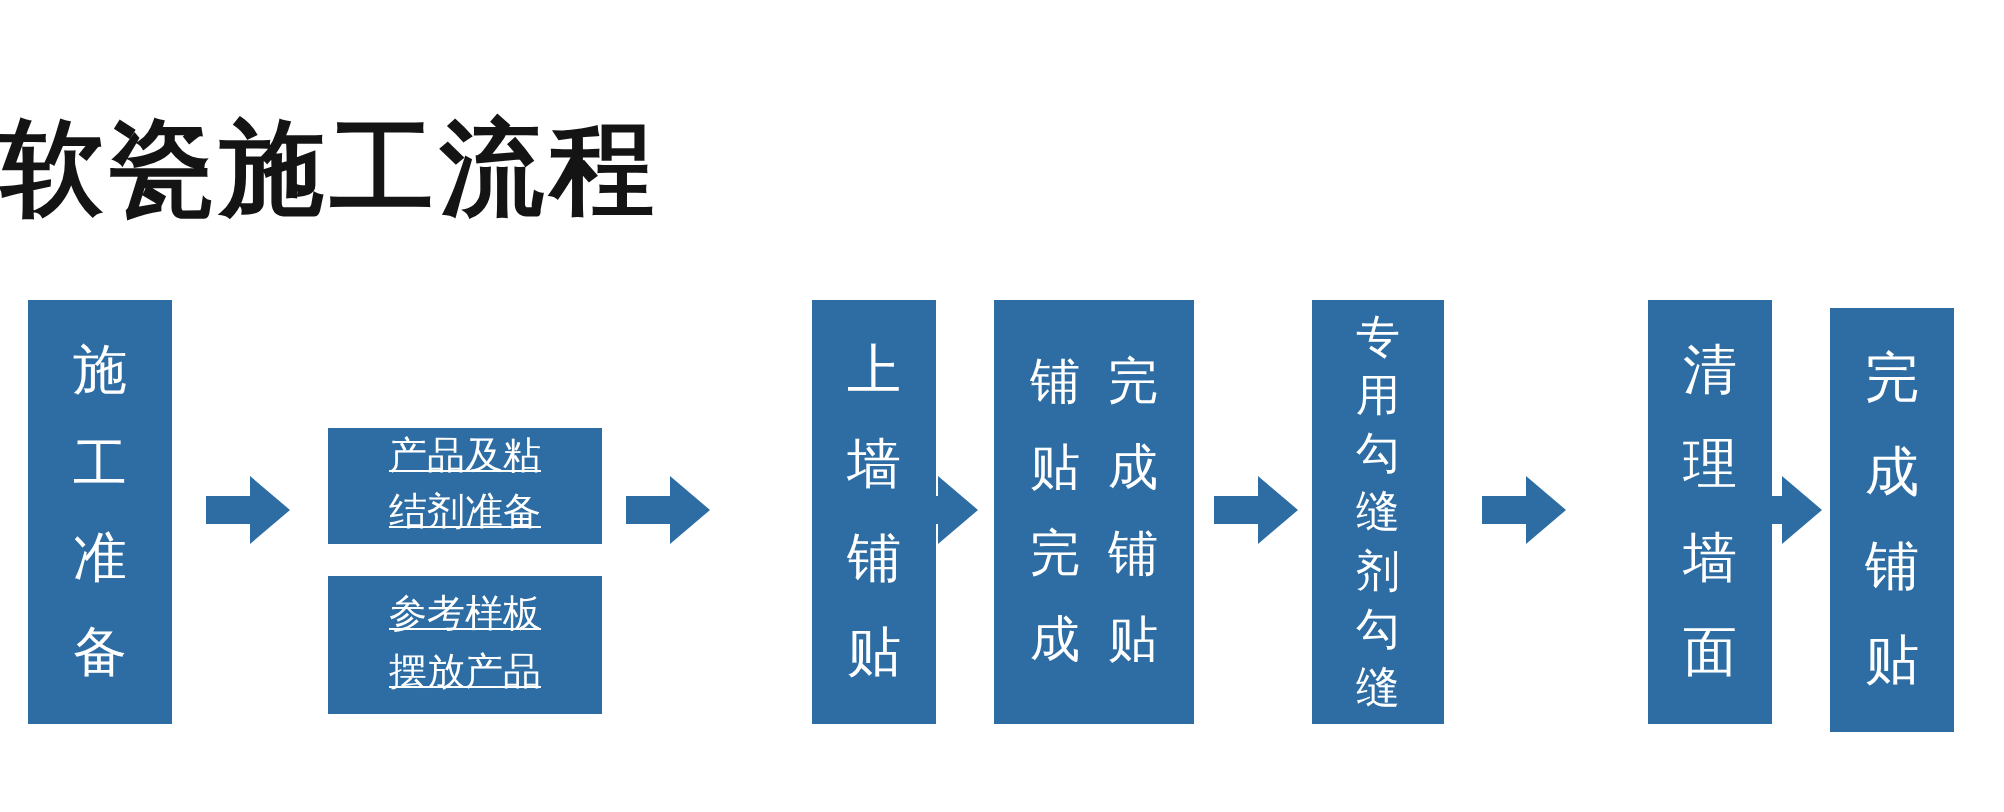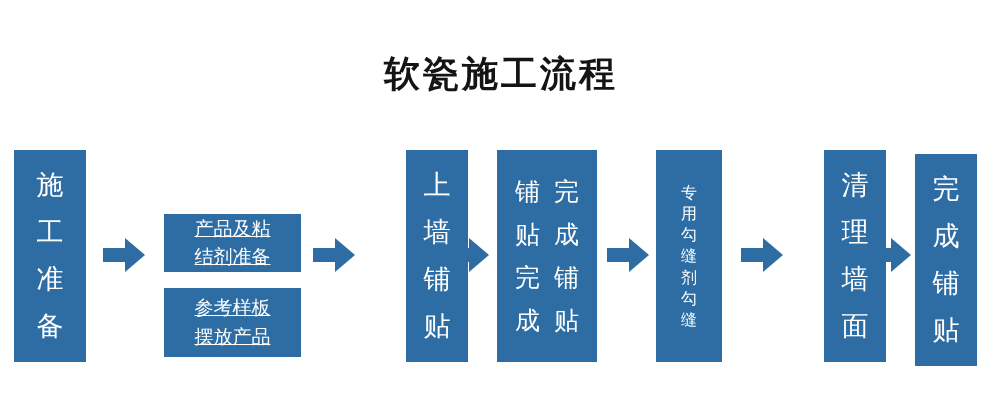--- a/index.html
+++ b/index.html
@@ -13,22 +13,22 @@
     width: 1002px;
     height: 406px;
     background: #ffffff;
     overflow: hidden;
   }
   .title {
     position: absolute;
     top: 50px;
     left: 0;
     width: 100%;
-    text-align: center;
-    font-size: 36px;
+    text-align: left;
+    font-size: 52px;
     font-weight: bold;
     color: #141414;
     letter-spacing: 3px;
   }
   .box {
     position: absolute;
     background: #2d6da4;
     color: #ffffff;
     display: flex;
     align-items: center;
@@ -38,21 +38,21 @@
   }
   
   .vtext {
     width: 1em;
     text-align: center;
     word-break: break-all;
     white-space: normal;
   }
   .v4 { font-size: 27px; line-height: 1.75; }
   .v4s { font-size: 25px; line-height: 1.72; }
-  .v7 { font-size: 16px; line-height: 1.32; }
+  .v7 { font-size: 22px; line-height: 1.32; }
   .twin { gap: 14px; }
   .htext-1 { font-size: 20px; line-height: 1.2; }
   .htext-2 {
     font-size: 19px;
     line-height: 1.5;
     width: 85px;
     word-break: break-all;
     text-decoration: underline;
   }
   .arrow {

